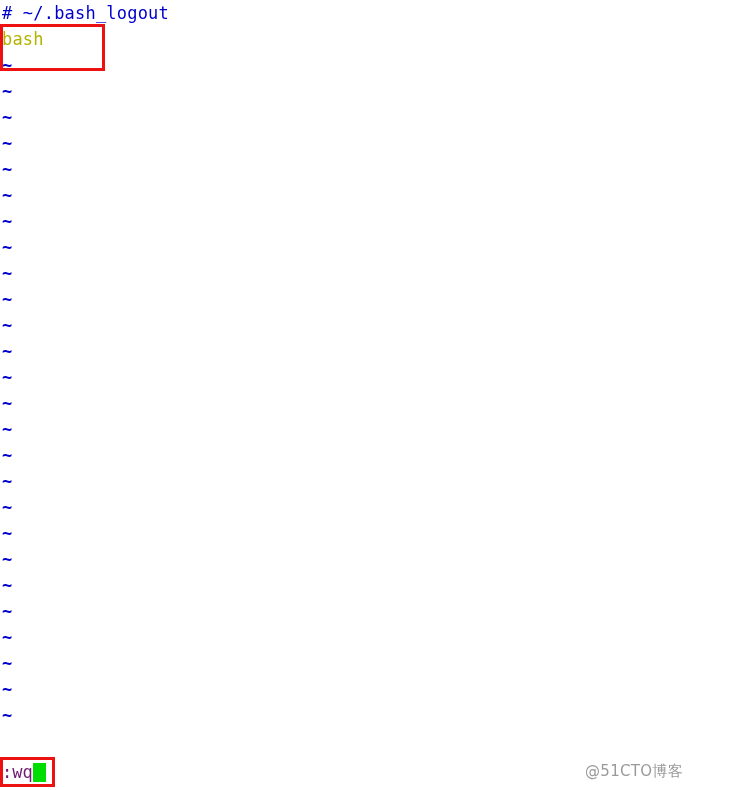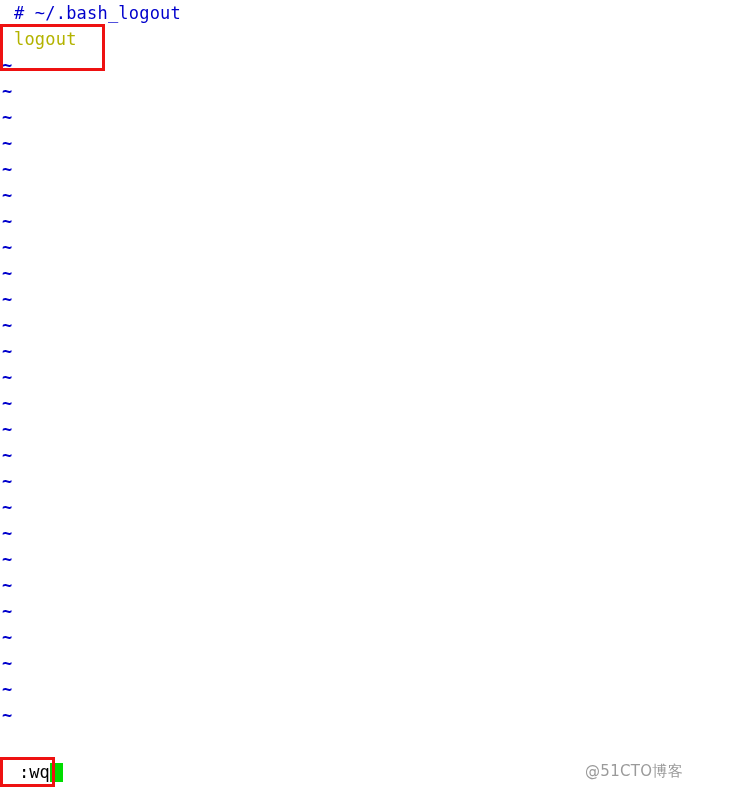--- a/index.html
+++ b/index.html
@@ -29,21 +29,21 @@
     left: 0;
     top: 0;
     width: 731px;
   }
 
   .line {
     height: 26px;
     line-height: 26px;
     font-size: 17px;
     white-space: pre;
-    padding-left: 14px;
+    padding-left: 2px;
     letter-spacing: 0.2px;
   }
 
   .line-comment {
     color: #0000cc;
   }
 
   .line-cmd {
     color: #b3b300;
   }
@@ -70,25 +70,25 @@
     width: 105px;
     height: 47px;
     border: 3px solid #ee1111;
     box-sizing: border-box;
     pointer-events: none;
   }
 
   
   .status-line {
     position: absolute;
-    left: 19px;
+    left: 2px;
     top: 761px;
     font-size: 17px;
     line-height: 22px;
-    color: #000000;
+    color: #701a75;
     white-space: pre;
   }
 
   .cursor-block {
     display: inline-block;
     width: 13px;
     height: 19px;
     background: #00dd00;
     vertical-align: -4px;
   }
@@ -118,21 +118,21 @@
 </head>
 <body>
 
 <div id="editor">
 
   <div class="buffer">
 
     <div class="line line-comment"># ~/.bash_logout</div>
 
 
-    <div class="line line-cmd"><span>logout</span><span class="tok-flag"></span></div>
+    <div class="line line-cmd"><span>bash</span><span class="tok-flag"></span></div>
 
     <div id="tilde-container">
         <div class="tilde-row">~</div>
         <div class="tilde-row">~</div>
         <div class="tilde-row">~</div>
         <div class="tilde-row">~</div>
         <div class="tilde-row">~</div>
         <div class="tilde-row">~</div>
         <div class="tilde-row">~</div>
         <div class="tilde-row">~</div>

